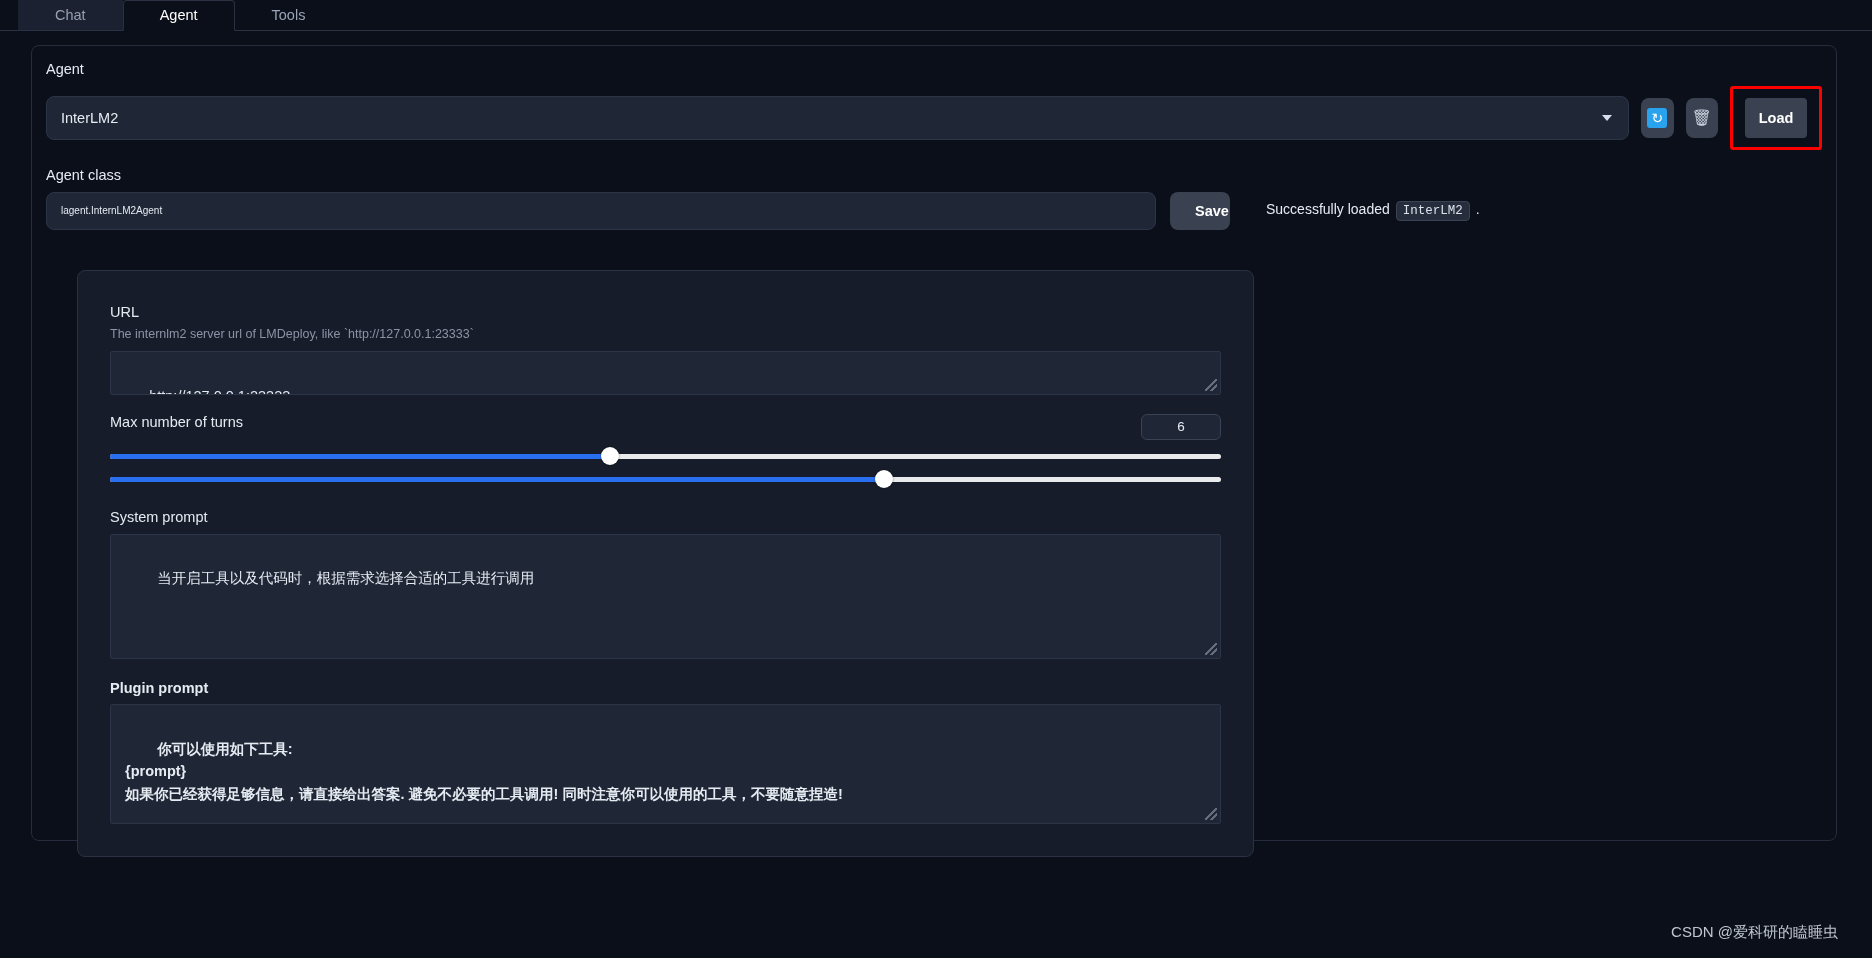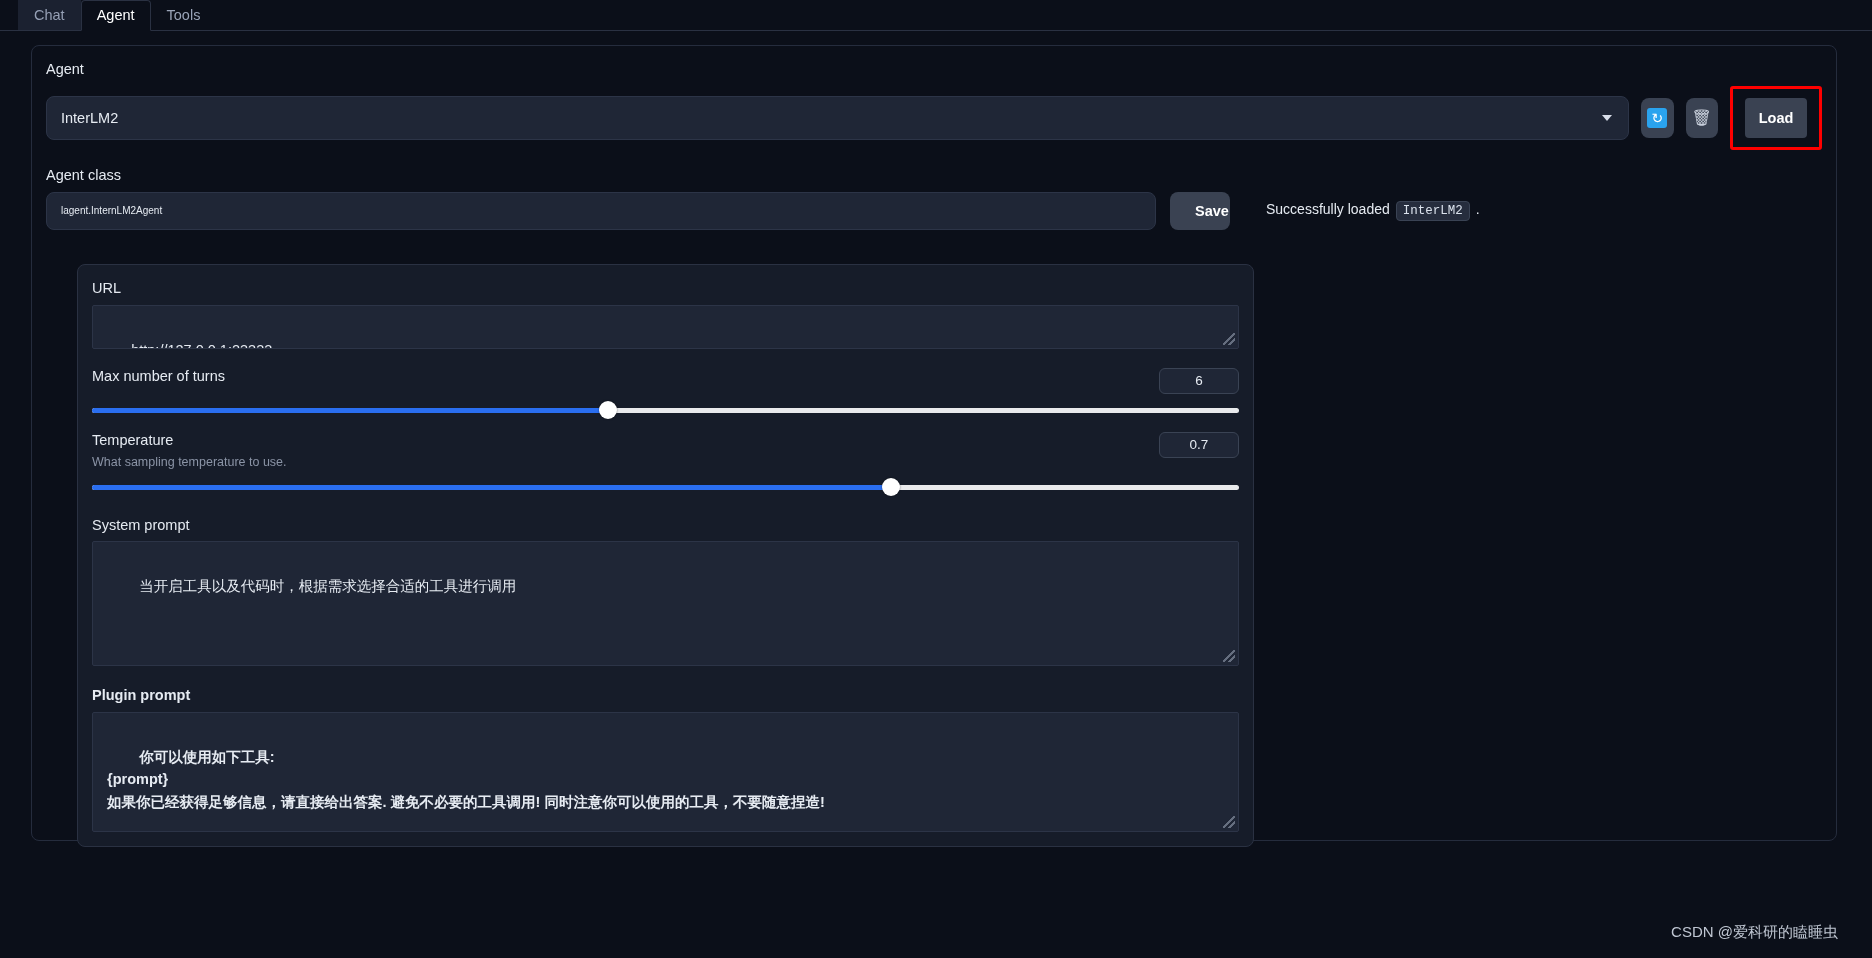--- a/index.html
+++ b/index.html
@@ -16,21 +16,21 @@
     position: relative;
     height: 31px;
     background: #0b0f19;
     border-bottom: 1px solid #2a3142;
     display: flex;
     align-items: stretch;
     padding-left: 18px;
   }
   .tab {
     display: flex; align-items: center;
-    padding: 0 15px;
+    padding: 0 36px;
     font-size: 14.5px;
     color: #9aa4b8;
     cursor: pointer;
     border: 1px solid transparent;
     border-bottom: none;
     background: transparent;
     line-height: 1;
   }
   .tab.dim { background: #1b2130; color: #96a0b5; }
   .tab.active {
@@ -171,26 +171,26 @@
     background: #262d3d;
     border: 1px solid #3a4354;
     border-radius: 4px;
     padding: 2px 6px;
     color: #dbe2ec;
   }
 
   
   .settings-box {
     position: absolute;
-    left: 45px; top: 218px;
+    left: 45px; top: 224px;
     width: 1177px;
     border: 1px solid #2a3142;
     border-radius: 8px;
     background: #161c29;
-    padding: 14px;
+    padding: 32px;
   }
 
   
   .ta {
     position: relative;
     background: #1f2636;
     border: 1px solid #2c3447;
     border-radius: 2px;
     padding: 10px 14px;
     font-size: 14.5px;
@@ -314,20 +314,21 @@
         <span class="code-chip">InterLM2</span>
         <span>.</span>
       </div>
     </div>
 
   </div>
 
   <div class="settings-box">
 
     <div class="field-label">URL</div>
+    <div class="field-desc">The internlm2 server url of LMDeploy, like `http://127.0.0.1:23333`</div>
     <div class="ta h-url">
       <span>http://127.0.0.1:23333</span>
       <span class="grip"></span>
     </div>
 
     <div class="slider-block">
       <div class="slider-head">
         <div class="slider-head-left">
           <div class="field-label" style="margin-bottom:0;">Max number of turns</div>
         </div>
@@ -335,29 +336,20 @@
           <span>6</span>
         </div>
       </div>
       <div class="track">
         <div class="fill" id="fill-turns" style="width: 45%;"></div>
         <div class="thumb" id="thumb-turns" style="left: 45%;"></div>
       </div>
     </div>
 
     <div class="slider-block">
-      <div class="slider-head">
-        <div class="slider-head-left">
-          <div class="field-label" style="margin-bottom:4px;">Temperature</div>
-          <div class="field-desc" style="margin:0;">What sampling temperature to use.</div>
-        </div>
-        <div class="numbox">
-          <span>0.7</span>
-        </div>
-      </div>
       <div class="track">
         <div class="fill" id="fill-temp" style="width: 69.7%;"></div>
         <div class="thumb" id="thumb-temp" style="left: 69.7%;"></div>
       </div>
     </div>
 
     <div class="gap-26">
       <div class="field-label">System prompt</div>
       <div class="ta h-sys">
         <span>当开启工具以及代码时，根据需求选择合适的工具进行调用</span>

